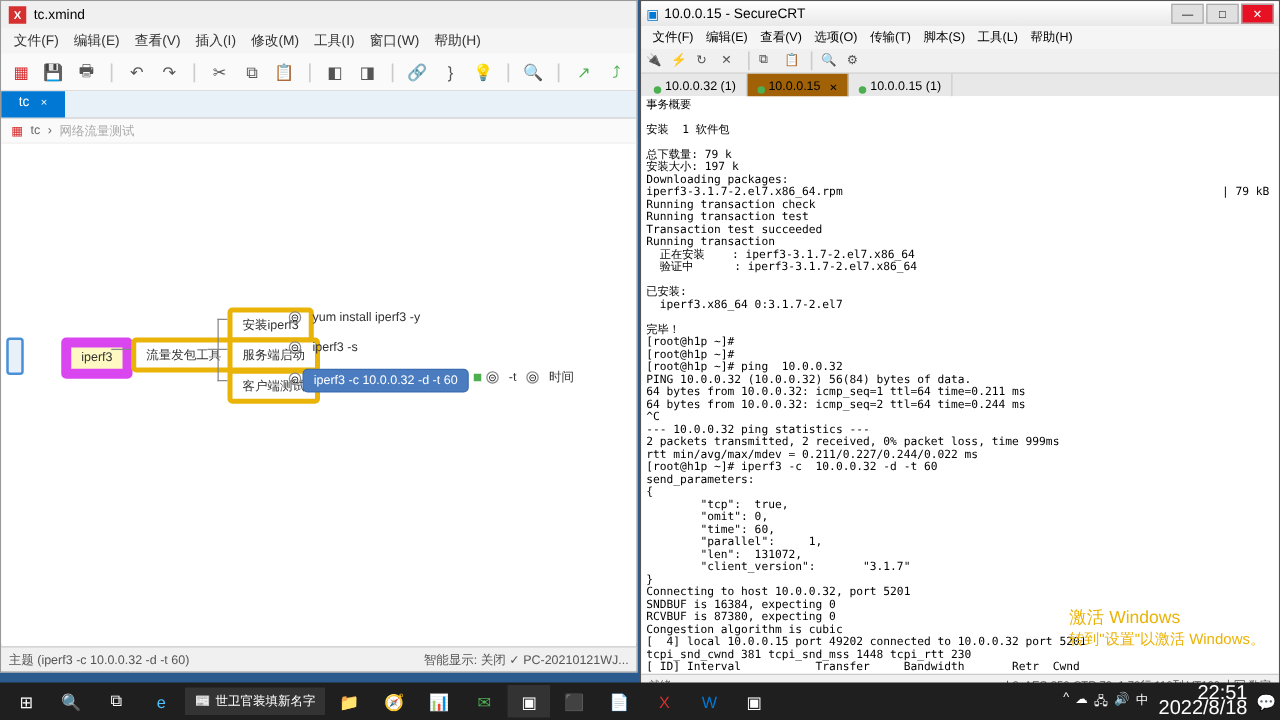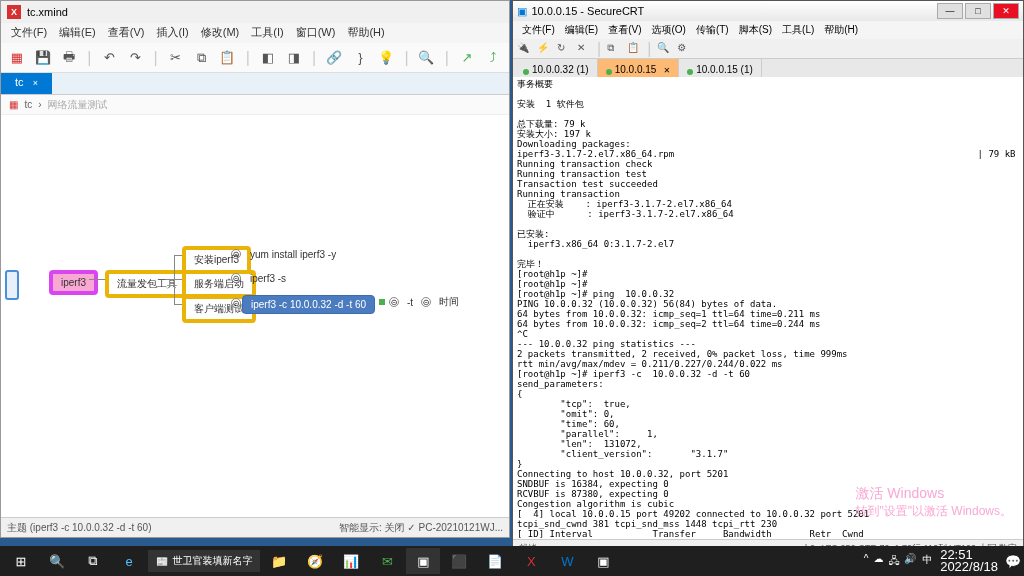--- a/index.html
+++ b/index.html
@@ -14,60 +14,60 @@
 .xmind-menu span{padding:2px 6px;cursor:pointer}
 .xmind-toolbar{height:30px;background:#fafafa;border-bottom:1px solid #ddd;display:flex;align-items:center;padding:0 8px;gap:10px}
 .xmind-toolbar .tb-icon{width:18px;height:18px;display:flex;align-items:center;justify-content:center;font-size:13px;color:#555;cursor:pointer}
 .xmind-tabs{height:22px;background:#e8f0f8;display:flex;font-size:11px;border-bottom:1px solid #ccc}
 .xmind-tabs .tab{padding:3px 14px;background:#0078d4;color:#fff;position:relative}
 .xmind-tabs .tab .close{margin-left:6px;font-size:9px}
 .xmind-breadcrumb{height:20px;display:flex;align-items:center;font-size:10px;padding:0 8px;color:#666;gap:6px;background:#fafafa;border-bottom:1px solid #eee}
 .xmind-breadcrumb .bc-icon{color:#d63031}
 .xmind-canvas{position:relative;height:400px;background:#fff}
 .node{position:absolute;border:4px solid #eab308;border-radius:4px;padding:3px 8px;font-size:10px;background:#fff;color:#333}
-.node.root{border:4px solid #d946ef;background:#f9a8d4}
+.node.root{border:8px solid #d946ef;background:#fef9c3}
 .node.blue{background:#4a7cbf;color:#fff;border:1px solid #3a6caf}
 .node-plus{width:10px;height:10px;border:1px solid #888;border-radius:50%;font-size:8px;display:inline-flex;align-items:center;justify-content:center;margin:0 2px}
 .connector{position:absolute;border-top:1px solid #888;height:1px}
 .vconnector{position:absolute;border-left:1px solid #888;width:1px}
 .xmind-status{position:absolute;bottom:0;left:0;right:0;height:20px;background:#f0f0f0;border-top:1px solid #ccc;display:flex;align-items:center;justify-content:space-between;font-size:10px;padding:0 6px;color:#555}
 
 
 .scrt{position:absolute;right:0;top:0;width:512px;height:560px;background:#fff;border:1px solid #555}
 .scrt-title{height:20px;background:linear-gradient(#fff,#e8e8e8);display:flex;align-items:center;justify-content:space-between;padding:0 4px;font-size:11px}
 .scrt-title .ttext{display:flex;align-items:center;gap:4px}
 .scrt-title .wbtns{display:flex;gap:2px}
 .scrt-title .wbtn{width:26px;height:16px;background:#e0e0e0;border:1px solid #aaa;font-size:9px;display:flex;align-items:center;justify-content:center;cursor:pointer}
 .scrt-title .wbtn.close{background:#e81123;color:#fff}
 .scrt-menu{height:18px;background:#f5f5f5;display:flex;font-size:10px;padding:0 4px}
 .scrt-menu span{padding:2px 5px;cursor:pointer}
 .scrt-toolbar{height:20px;background:#f0f0f0;display:flex;align-items:center;padding:0 4px;gap:6px;border-bottom:1px solid #ccc}
 .scrt-toolbar .ti{width:14px;height:14px;font-size:10px;color:#555}
 .scrt-tabs{height:18px;background:#e8e8e8;display:flex;font-size:10px;padding:0 2px}
 .scrt-tabs .stab{padding:2px 8px;display:flex;align-items:flex-end;gap:3px;border-right:1px solid #ccc;cursor:pointer}
-.scrt-tabs .stab.active{background:#fdba74}
+.scrt-tabs .stab.active{background:#a16207}
 .scrt-tabs .dot{width:6px;height:6px;border-radius:50%}
 .scrt-tabs .dot.g{background:#4caf50}
 .scrt-terminal{height:462px;background:#fff;color:#000;font-family:Consolas,monospace;font-size:9px;line-height:10px;padding:2px 4px;overflow:hidden;white-space:pre}
 .scrt-status{height:18px;background:#f0f0f0;border-top:1px solid #ccc;display:flex;align-items:center;justify-content:space-between;font-size:9px;padding:0 6px;color:#555}
 
 
 .subtitle{position:absolute;bottom:60px;left:50%;transform:translateX(-50%);color:#fff;font-size:24px;font-weight:bold;text-shadow:2px 2px 4px rgba(0,0,0,0.8);white-space:nowrap}
 
 
-.watermark{position:absolute;right:12px;bottom:56px;font-size:12px;color:#f9a8d4}
+.watermark{position:absolute;right:12px;bottom:56px;font-size:12px;color:#eab308}
 .watermark .t{font-size:14px}
 
 
 .taskbar{position:absolute;bottom:0;left:0;right:0;height:30px;background:#1f1f1f;display:flex;align-items:center;padding:0 4px;justify-content:space-between}
 .taskbar .left{display:flex;align-items:center;gap:2px}
 .taskbar .tbitem{width:34px;height:26px;display:flex;align-items:center;justify-content:center;color:#fff;font-size:13px;cursor:pointer}
 .taskbar .right{display:flex;align-items:center;gap:8px;color:#fff;font-size:10px}
 .taskbar .tray{display:flex;gap:5px;font-size:10px}
-.taskbar .clock{text-align:left;line-height:12px;font-size:13px}
+.taskbar .clock{text-align:right;line-height:12px;font-size:16px}
 
 .green-indicator{width:6px;height:6px;background:#4caf50;display:inline-block}
 </style>
 </head>
 <body>
 
 <div class="desktop">
 
 <div class="xmind">
   <div class="xmind-title">

